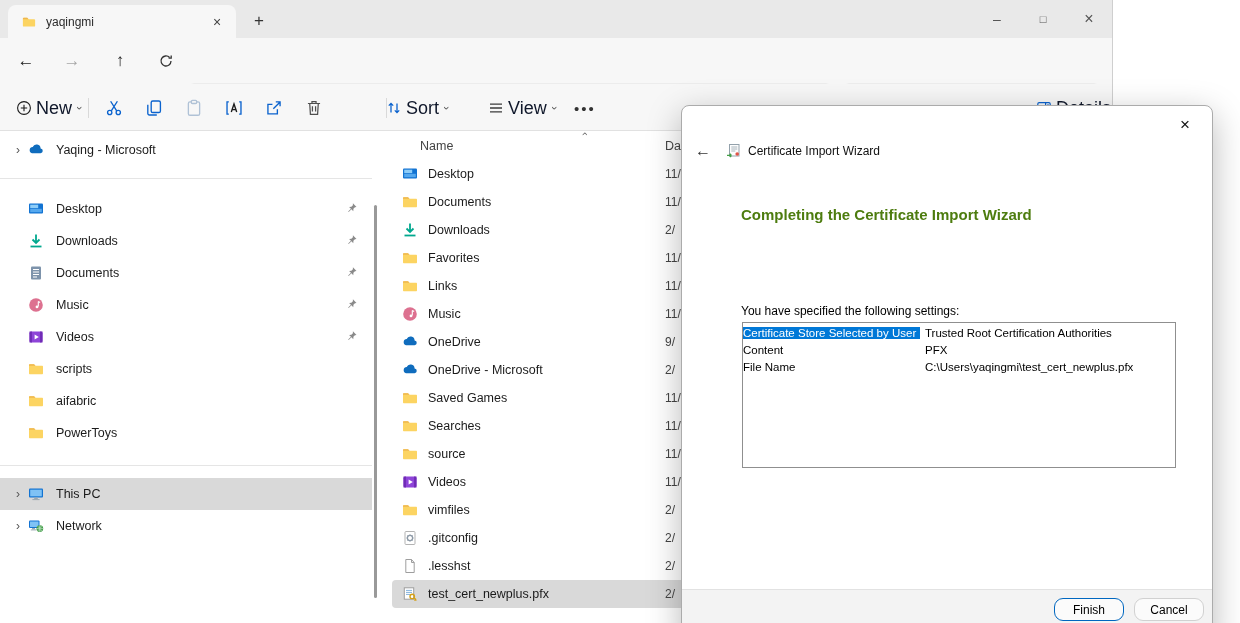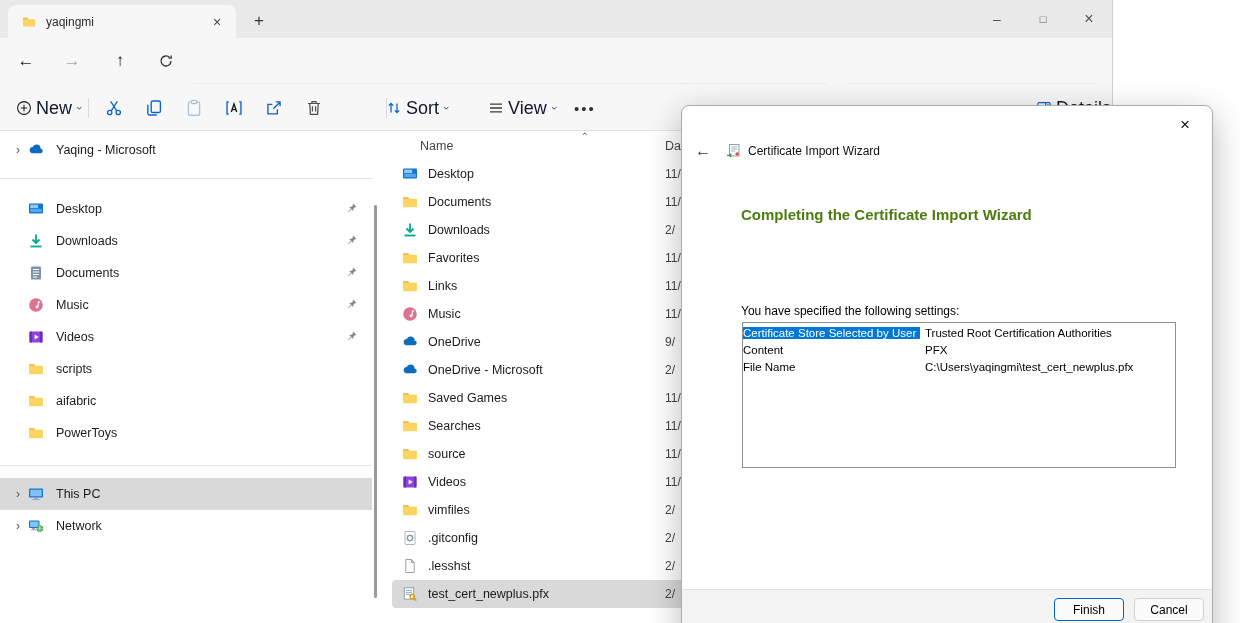--- a/index.html
+++ b/index.html
@@ -84,21 +84,21 @@
   .dlg-title { font-size:12px; color:#111; }
   .dlg-heading { position:absolute; left:59px; top:100px; font-size:15px; font-weight:bold; color:#4d7c0f; }
   .dlg-line1 { position:absolute; left:59px; top:160px; font-size:12px; color:#000; }
   .dlg-line2 { position:absolute; left:59px; top:198px; font-size:12px; color:#000; }
   .dlg-table { position:absolute; left:60px; top:216px; width:434px; height:146px; border:1px solid #8f8f8f; background:#fff; overflow:hidden; padding-top:1px; }
   .set-row { display:flex; height:17px; align-items:center; }
   .set-key { width:177px; font-size:11.5px; color:#000; white-space:nowrap; overflow:hidden; }
   .set-key.hl { background:#0078d7; color:#fff; }
   .set-val { font-size:11.5px; color:#000; padding-left:5px; white-space:nowrap; }
   .dlg-footer { position:absolute; left:0; top:483px; width:100%; height:57px; background:#f3f3f3; border-top:1px solid #e2e2e2; }
-  .dlg-btn { position:absolute; top:8px; width:70px; height:23px; border-radius:4px; background:#fbfbfb; font-size:12px; color:#000; display:flex; align-items:center; justify-content:center; font-family:inherit; }
+  .dlg-btn { position:absolute; top:8px; width:70px; height:23px; border-radius:9px; background:#fbfbfb; font-size:12px; color:#000; display:flex; align-items:center; justify-content:center; font-family:inherit; }
   .dlg-btn.finish { left:372px; border:1px solid #0067c0; }
   .dlg-btn.cancel { left:452px; border:1px solid #d1d1d1; }
 </style>
 </head>
 <body>
 
 <div class="screen">
 
   <div class="explorer">
 

